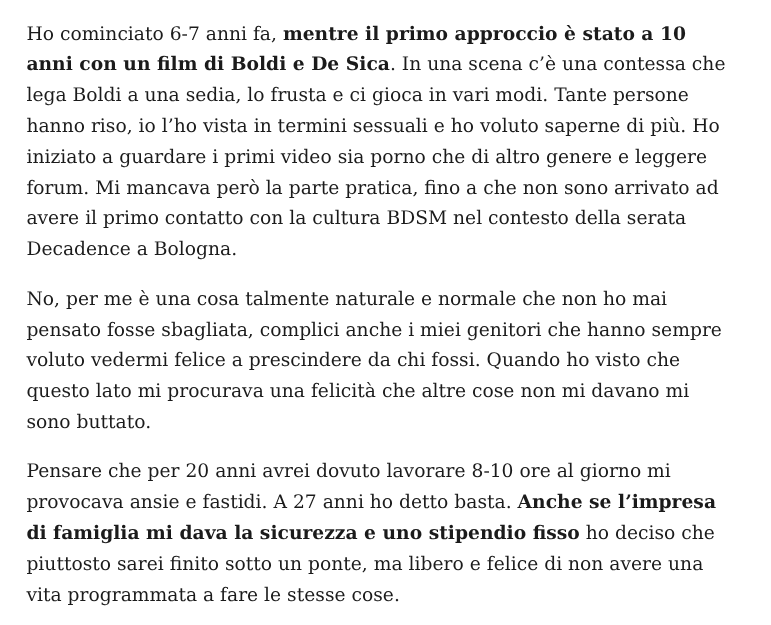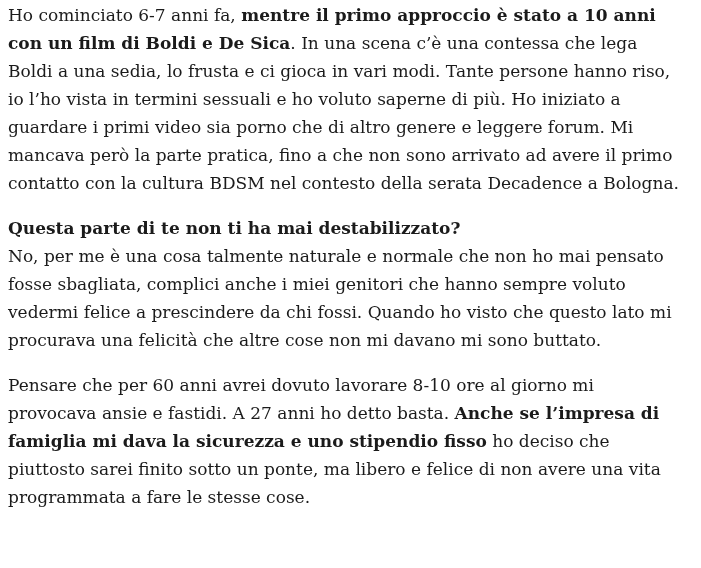--- a/index.html
+++ b/index.html
@@ -23,40 +23,39 @@
   .qa-section {
     margin: 0 0 17px 0;
   }
   .question {
     margin: 0;
     font-size: 17px;
     line-height: 28px;
     font-weight: 700;
   }
   .answer {
-    margin: 0;
+    margin: 16px;
     font-size: 17px;
     line-height: 28px;
     font-weight: 400;
   }
   .answer strong {
     font-weight: 700;
   }
 </style>
 </head>
 <body>
 
 <main class="article">
 
   <section class="qa-section">
     <p class="answer"><span>Ho cominciato 6-7 anni fa, </span><strong>mentre il primo approccio è stato a 10 anni con un film di Boldi e De Sica</strong><span>. In una scena c’è una contessa che lega Boldi a una sedia, lo frusta e ci gioca in vari modi. Tante persone hanno riso, io l’ho vista in termini sessuali e ho voluto saperne di più. Ho iniziato a guardare i primi video sia porno che di altro genere e leggere forum. Mi mancava però la parte pratica, fino a che non sono arrivato ad avere il primo contatto con la cultura BDSM nel contesto della serata Decadence a Bologna.</span></p>
   </section>
 
   <section class="qa-section">
-    <p class="question">Questa parte di te non ti ha mai destabilizzato?</p>
     <p class="answer"><span>No, per me è una cosa talmente naturale e normale che non ho mai pensato fosse sbagliata, complici anche i miei genitori che hanno sempre voluto vedermi felice a prescindere da chi fossi. Quando ho visto che questo lato mi procurava una felicità che altre cose non mi davano mi sono buttato.</span></p>
   </section>
 
   <section class="qa-section">
-    <p class="answer"><span>Pensare che per 60 anni avrei dovuto lavorare 8-10 ore al giorno mi provocava ansie e fastidi. A 27 anni ho detto basta. </span><strong>Anche se l’impresa di famiglia mi dava la sicurezza e uno stipendio fisso</strong><span> ho deciso che piuttosto sarei finito sotto un ponte, ma libero e felice di non avere una vita programmata a fare le stesse cose.</span></p>
+    <p class="answer"><span>Pensare che per 20 anni avrei dovuto lavorare 8-10 ore al giorno mi provocava ansie e fastidi. A 27 anni ho detto basta. </span><strong>Anche se l’impresa di famiglia mi dava la sicurezza e uno stipendio fisso</strong><span> ho deciso che piuttosto sarei finito sotto un ponte, ma libero e felice di non avere una vita programmata a fare le stesse cose.</span></p>
   </section>
 
 </main>
 
 </body></html>

